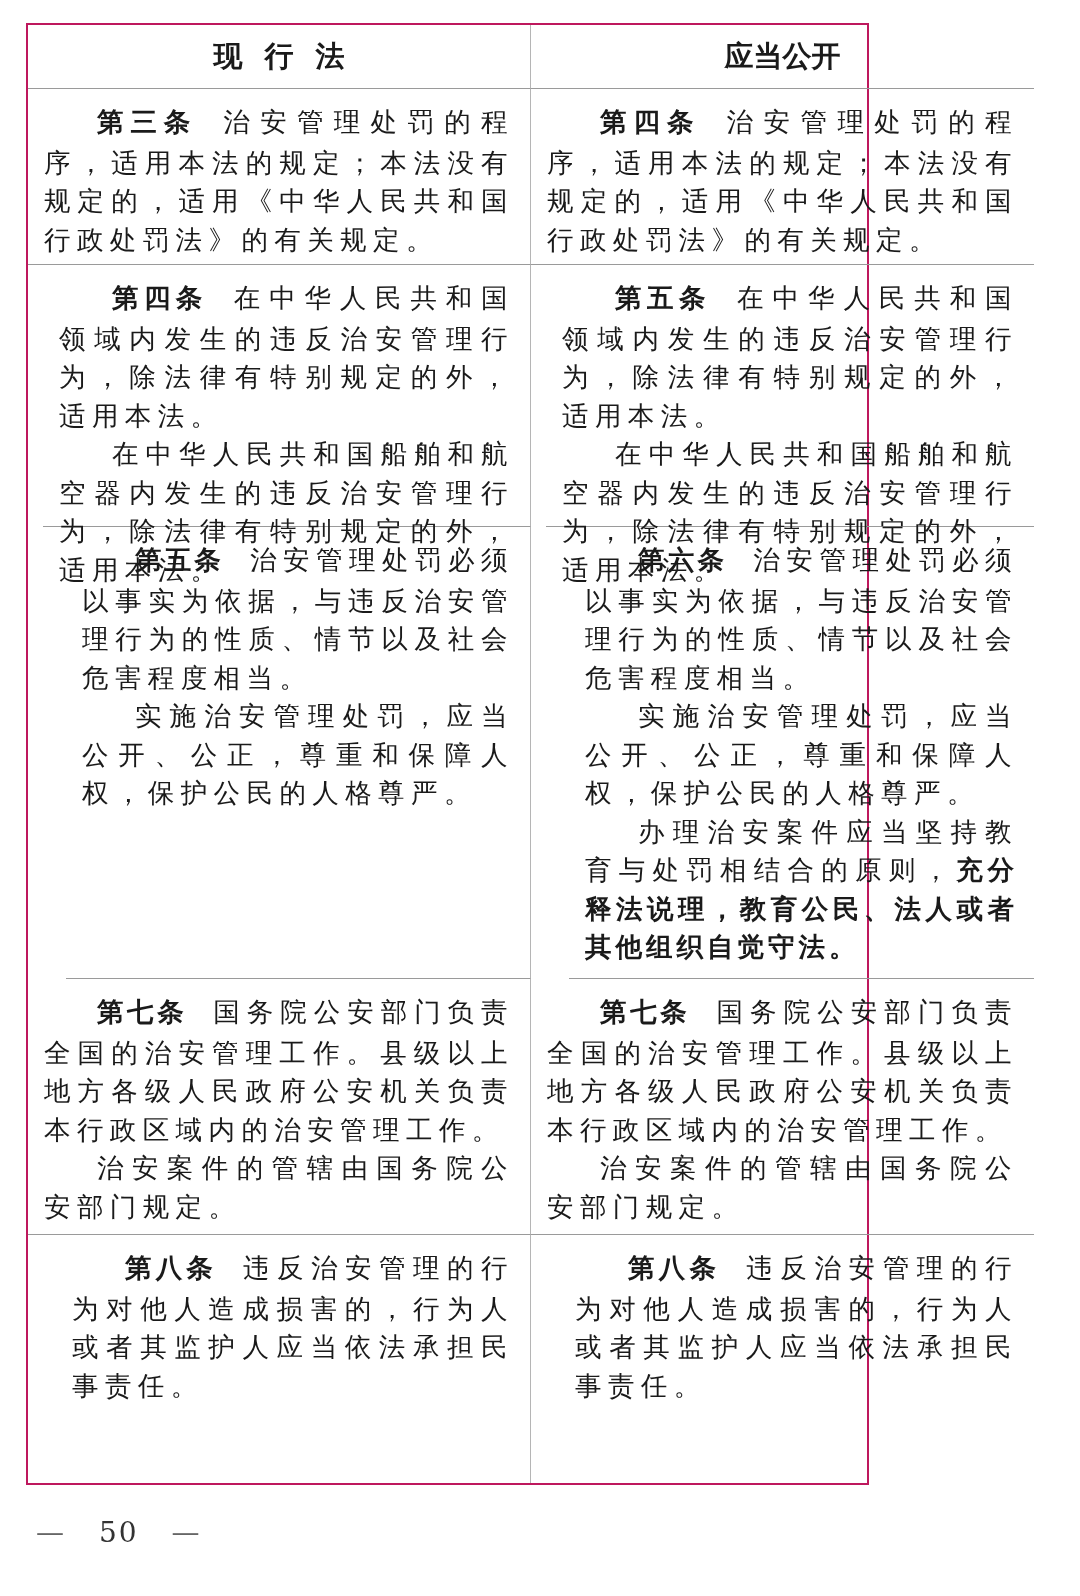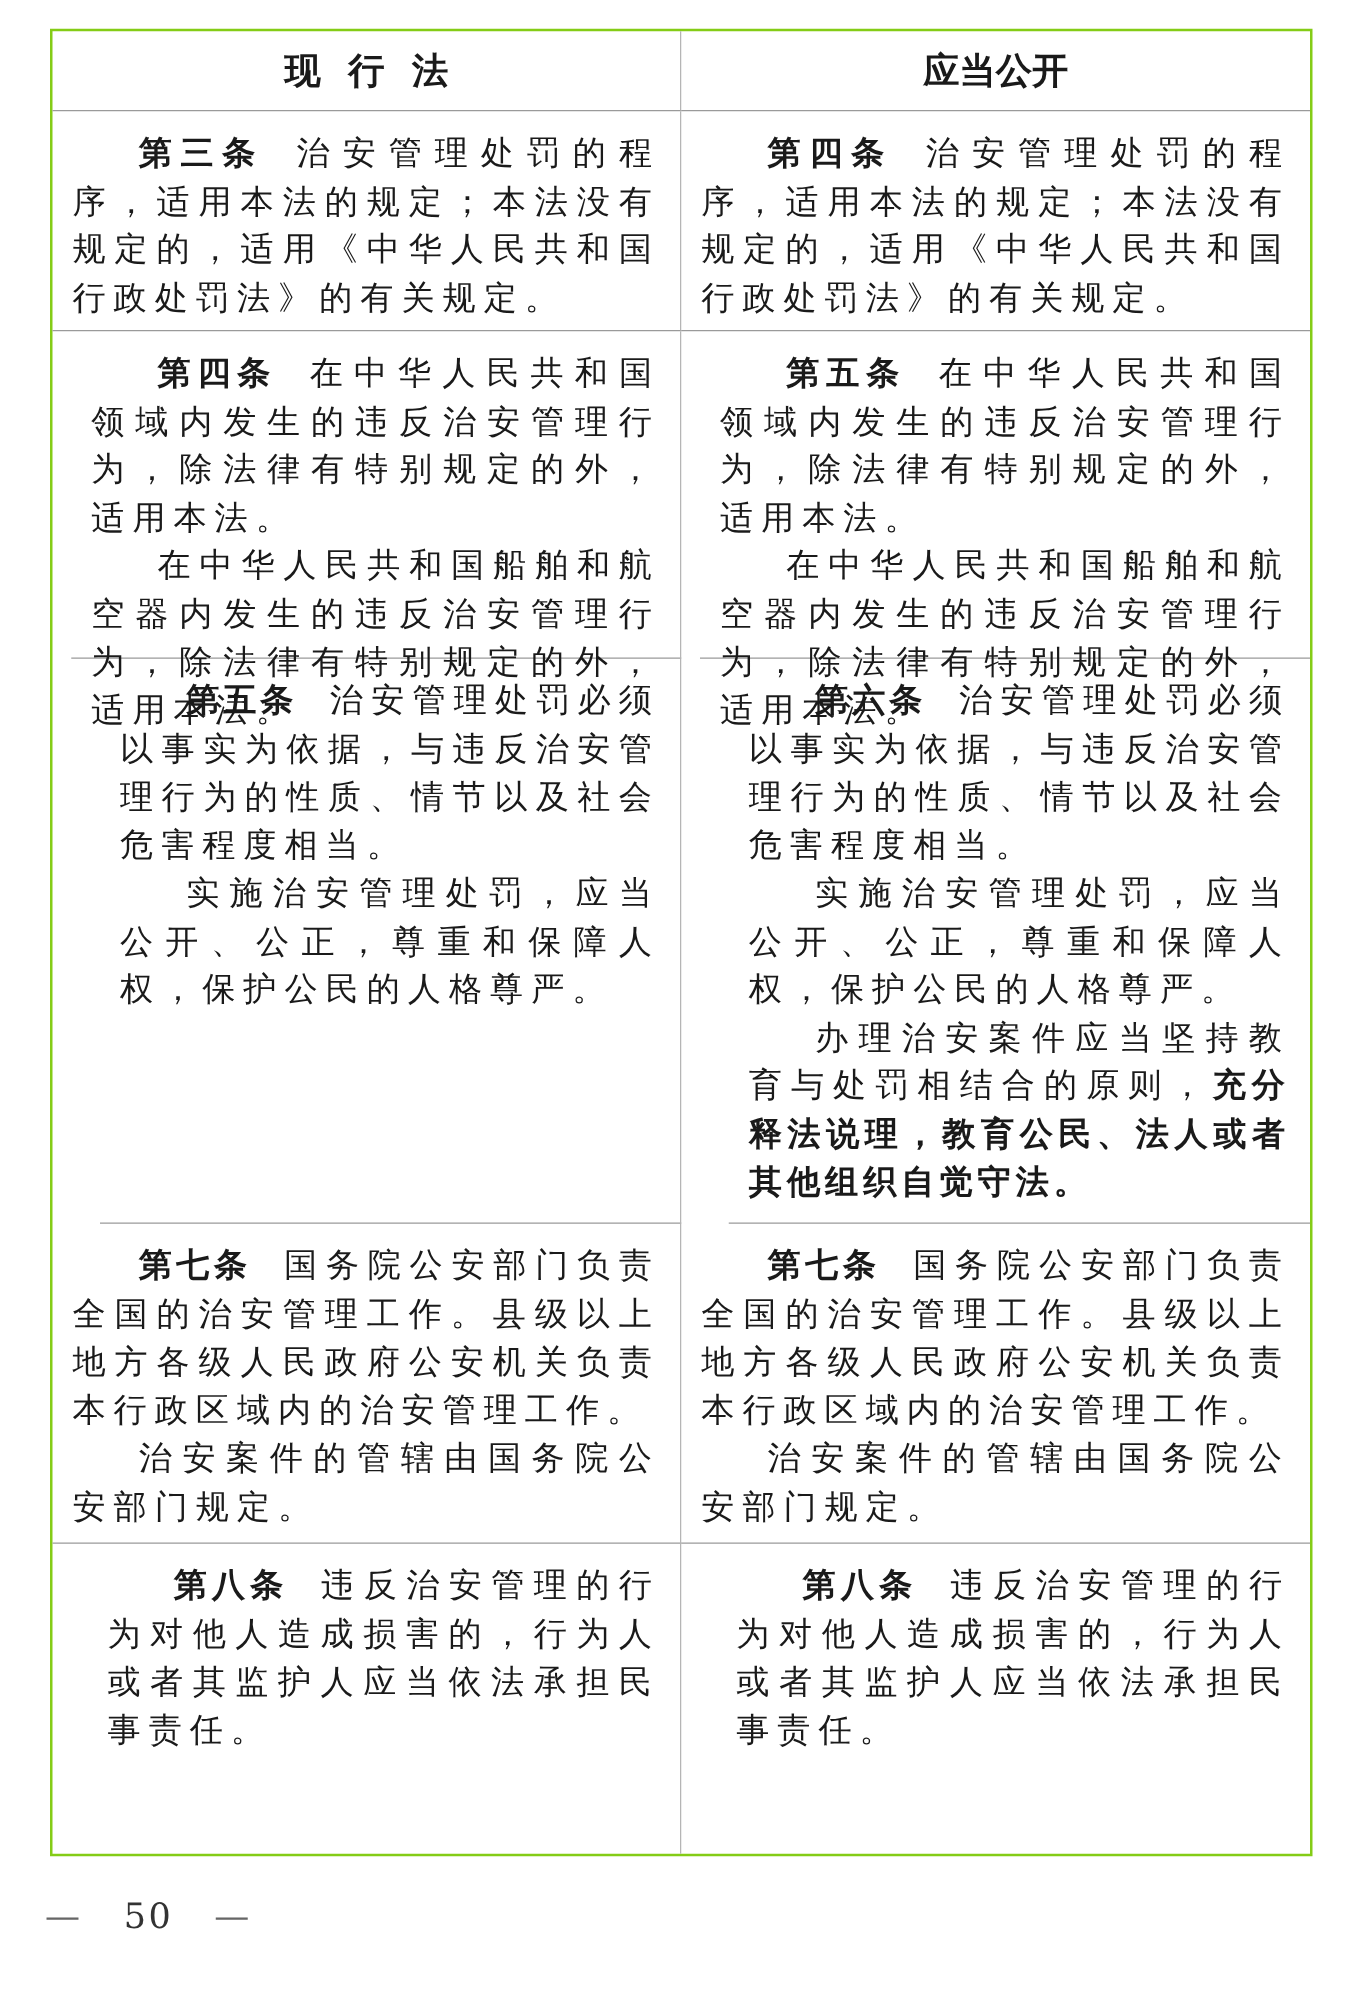--- a/index.html
+++ b/index.html
@@ -10,24 +10,24 @@
     body {
       width: 1080px;
       height: 1596px;
       position: relative;
       overflow: hidden;
       font-family: "DejaVu Serif", "Liberation Serif", serif;
       color: #1a1a1a;
     }
     .table {
       position: absolute;
-      left: 40px;
+      left: 26px;
       top: 23px;
-      width: 1010px;
-      border: 2px solid #84cc16;
+      width: 843px;
+      border: 2px solid #be185d;
       box-sizing: border-box;
       display: grid;
       grid-template-columns: 503px 503px;
     }
     .cell {
       box-sizing: border-box;
       border-bottom: 1px solid #9a9a9a;
       padding: 14px 16px 0 16px;
       font-size: 26.5px;
       line-height: 38.5px;
@@ -44,21 +44,21 @@
       align-items: center;
       justify-content: center;
       font-family: "DejaVu Sans", "Liberation Sans", sans-serif;
       font-weight: bold;
       font-size: 29px;
       letter-spacing: 0;
     }
     .head.spaced { letter-spacing: 22px; text-indent: 22px; }
     .p { margin: 0; text-indent: 2em; }
     .art {
-      font-family: Liberation Sans, sans-serif;
+      font-family: Liberation Mono, monospace;
       font-weight: bold;
       letter-spacing: 3px;
       margin-right: 26px;
     }
     .bold {
       font-family: "DejaVu Sans", "Liberation Sans", sans-serif;
       font-weight: bold;
       letter-spacing: 4px;
     }
     .r1 { height: 176px; }

